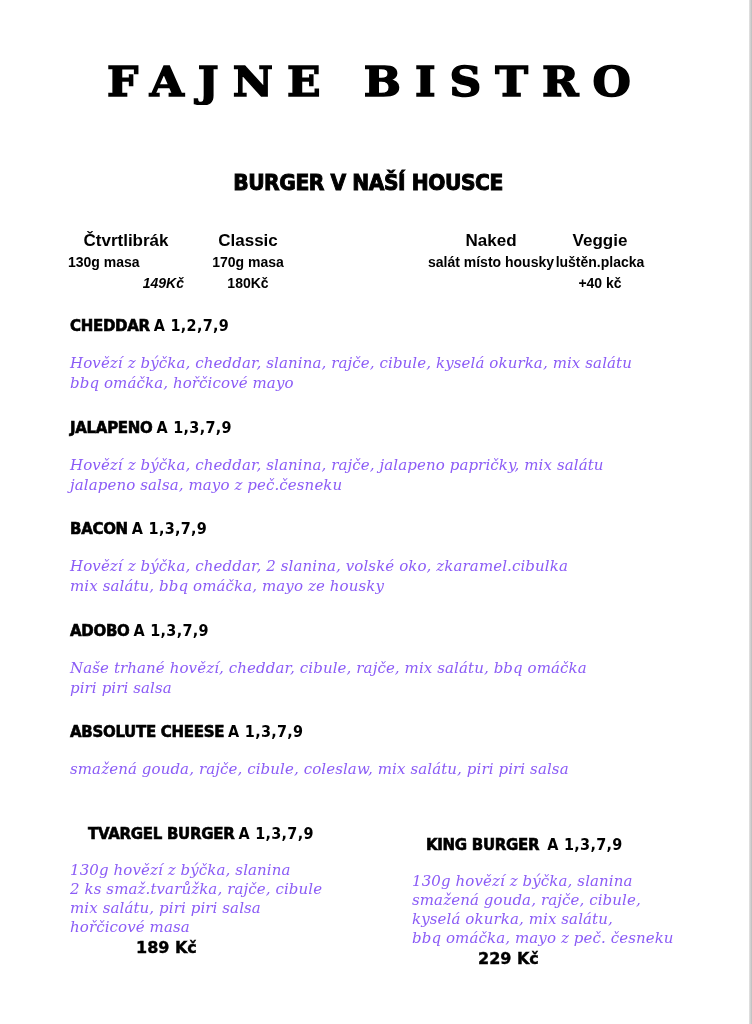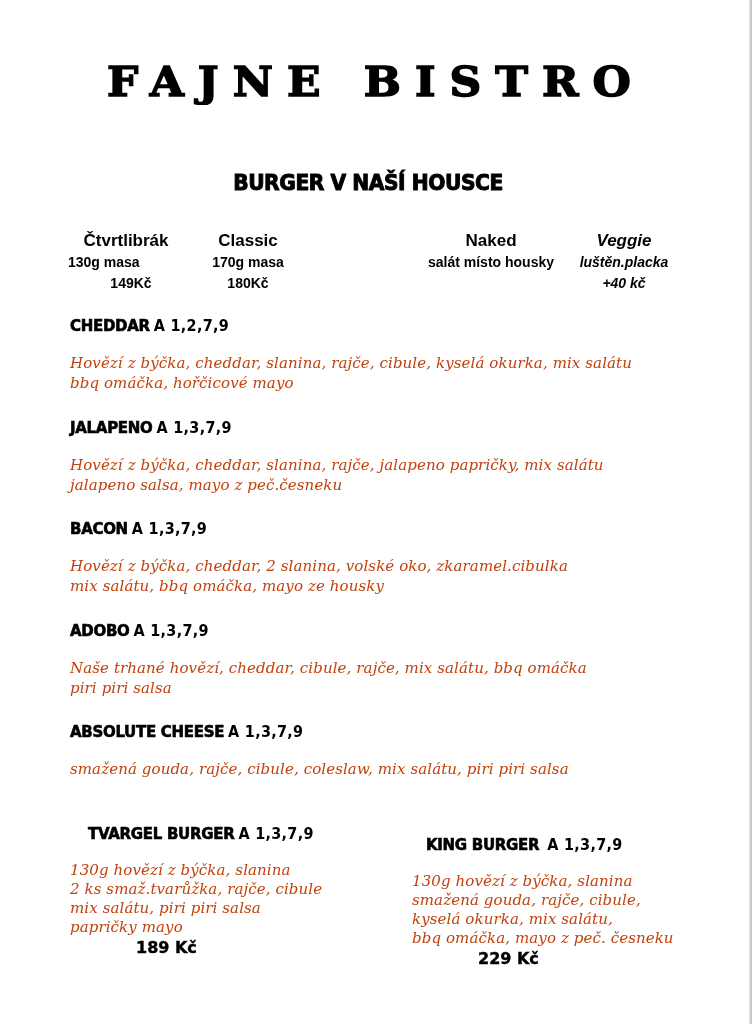--- a/index.html
+++ b/index.html
@@ -31,21 +31,21 @@
     .item-name {
       font-family: "DejaVu Sans", sans-serif; font-weight: 900; font-size: 15px;
       letter-spacing: -0.3px; -webkit-text-stroke: 0.6px #000; text-transform: uppercase;
     }
     .item-allergens {
       font-family: "DejaVu Sans Condensed", "DejaVu Sans", sans-serif; font-weight: bold; font-size: 16px;
       letter-spacing: 0.3px; margin-left: 4px;
     }
     .item-desc {
       margin-top: 16px; font-family: "DejaVu Serif", serif; font-style: italic;
-      font-size: 15px; line-height: 20px; color: #c2410c; letter-spacing: 0.1px;
+      font-size: 15px; line-height: 20px; color: #8b5cf6; letter-spacing: 0.1px;
     }
     .item-desc span { display: block; }
 
     .special { position: absolute; width: 320px; }
     .special .item-head { line-height: 22px; }
     .special .item-desc { margin-top: 16px; font-size: 15px; line-height: 19px; }
     .special-price {
       display: block; font-family: "DejaVu Sans", sans-serif; font-weight: 700;
       font-size: 16px; line-height: 22px; -webkit-text-stroke: 0.4px #000;
     }
@@ -55,33 +55,33 @@
 
 <div class="page-edge"></div>
 
 <h1 class="title">FAJNE BISTRO</h1>
 <h2 class="subtitle">BURGER V NAŠÍ HOUSCE</h2>
 
 <div class="sizes">
   <div class="size-col" style="left:68px; width:116px;">
     <span class="size-name">Čtvrtlibrák</span>
     <span class="size-desc" style="text-align:left;">130g masa</span>
-    <span class="size-price" style="text-align:center; padding-left:10px;">149Kč</span>
+    <span class="size-price" style="text-align:right; padding-left:10px;font-style:italic;">149Kč</span>
   </div>
   <div class="size-col" style="left:198px; width:100px;">
     <span class="size-name">Classic</span>
     <span class="size-desc">170g masa</span>
     <span class="size-price">180Kč</span>
   </div>
   <div class="size-col" style="left:414px; width:154px;">
     <span class="size-name">Naked</span>
     <span class="size-desc">salát místo housky</span>
     <span class="size-price"></span>
   </div>
-  <div class="size-col" style="left:568px; width:112px;font-style:italic;">
+  <div class="size-col" style="left:544px; width:112px;">
     <span class="size-name">Veggie</span>
     <span class="size-desc">luštěn.placka</span>
     <span class="size-price">+40 kč</span>
   </div>
 </div>
 
 <div class="item" style="top:315px;">
   <div class="item-head">
     <span class="item-name">CHEDDAR</span><span class="item-allergens">A 1,2,7,9</span>
   </div>
@@ -131,21 +131,21 @@
 </div>
 
 <div class="special" style="top:823px; left:70px;">
   <div class="item-head" style="padding-left:18px;">
     <span class="item-name">TVARGEL BURGER</span><span class="item-allergens">A 1,3,7,9</span>
   </div>
   <div class="item-desc">
     <span>130g hovězí z býčka, slanina</span>
     <span>2 ks smaž.tvarůžka, rajče, cibule</span>
     <span>mix salátu, piri piri salsa</span>
-    <span>papričky mayo</span>
+    <span>hořčicové masa</span>
   </div>
   <span class="special-price" style="padding-left:66px;">189 Kč</span>
 </div>
 
 <div class="special" style="top:823px; left:412px;">
   <div class="item-head" style="padding-left:14px;margin-top:11px;">
     <span class="item-name">KING BURGER</span><span class="item-allergens" style="margin-left:8px;">A 1,3,7,9</span>
   </div>
   <div class="item-desc">
     <span>130g hovězí z býčka, slanina</span>

